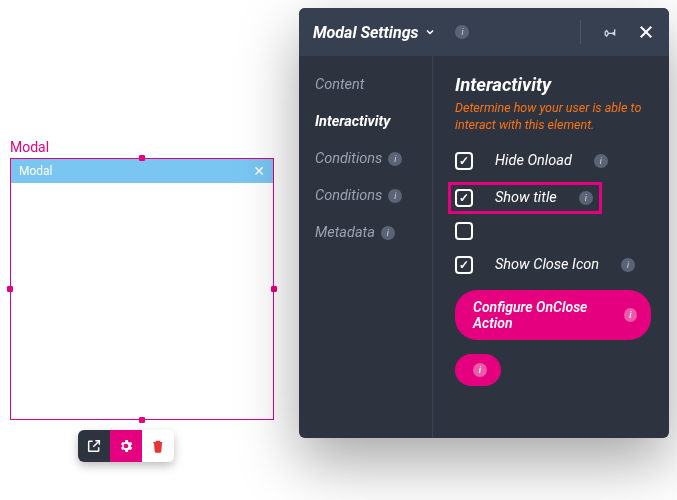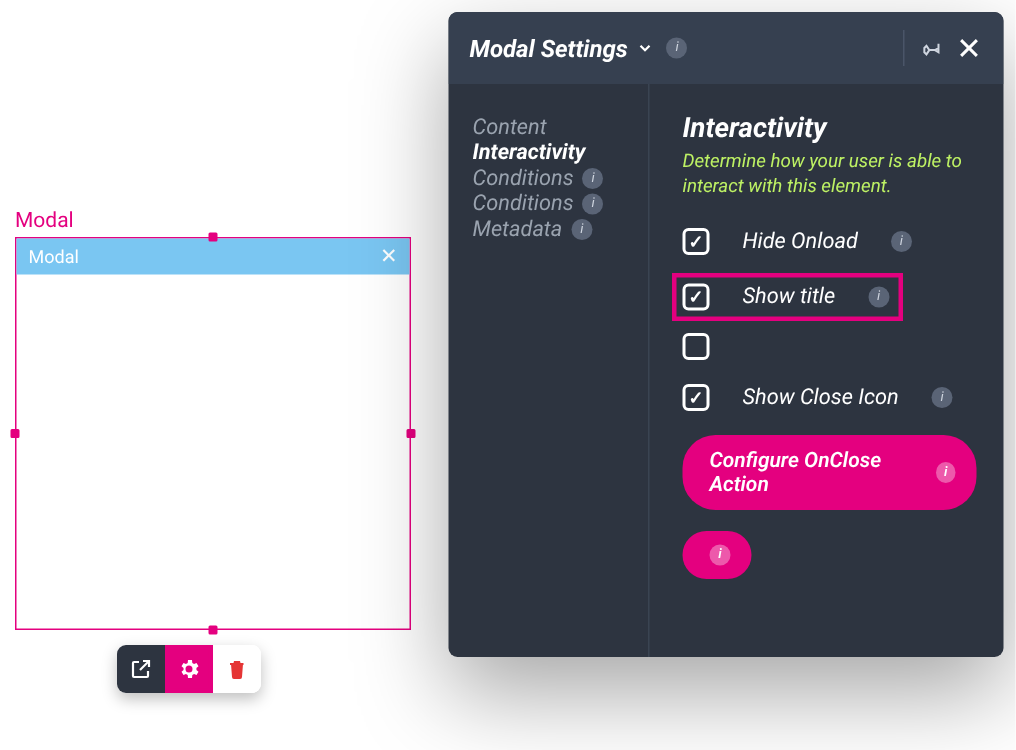--- a/index.html
+++ b/index.html
@@ -77,21 +77,21 @@
     box-shadow: 0 24px 60px rgba(0,0,0,.35);
     color: #e8e8e8;
     display: flex; flex-direction: column;
     overflow: hidden;
   }
   .panel-header {
     height: 48px;
     background: #364050;
     display: flex; align-items: center;
     padding: 0 14px;
-    gap: 8px;
+    gap: 19px;
   }
   .panel-title {
     font-weight: 700;
     font-style: italic;
     font-size: 16px;
     color: #fff;
   }
   .chev { margin-left: 2px; }
   .info-dot {
     width: 14px; height: 14px;
@@ -105,21 +105,21 @@
   .divider-v {
     width: 1px; height: 24px;
     background: #4a5568;
   }
   .hdr-icon { color: #cfd5df; width: 18px; height: 18px; display:flex;align-items:center;justify-content:center; }
 
   .panel-body { display: flex; flex: 1; }
   .panel-nav {
     width: 134px;
     padding: 20px 0 0 16px;
-    display: flex; flex-direction: column; 
+    display: flex; flex-direction: column; gap: 20px;
     border-right: 1px solid #3a4452;
     font-style: italic;
   }
   .nav-item {
     color: #9aa3af;
     font-size: 14.5px;
     display: flex; align-items: center; gap: 6px;
     cursor: pointer;
   }
   .nav-item.active { color: #fff; font-weight: 700; }
@@ -127,21 +127,21 @@
   .panel-content {
     flex: 1;
     padding: 18px 18px 0 22px;
   }
   .section-title {
     font-size: 18.5px; font-weight: 700; font-style: italic;
     color: #fff; margin-bottom: 4px;
   }
   .section-desc {
     font-size: 12.5px; font-style: italic;
-    color: #bef264;
+    color: #f97316;
     line-height: 1.35;
     margin-bottom: 18px;
     max-width: 190px;
   }
 
   .check-row {
     display: flex; align-items: center; gap: 22px;
     margin-bottom: 16px;
     font-style: italic;
     font-size: 14.5px; color: #fff;

